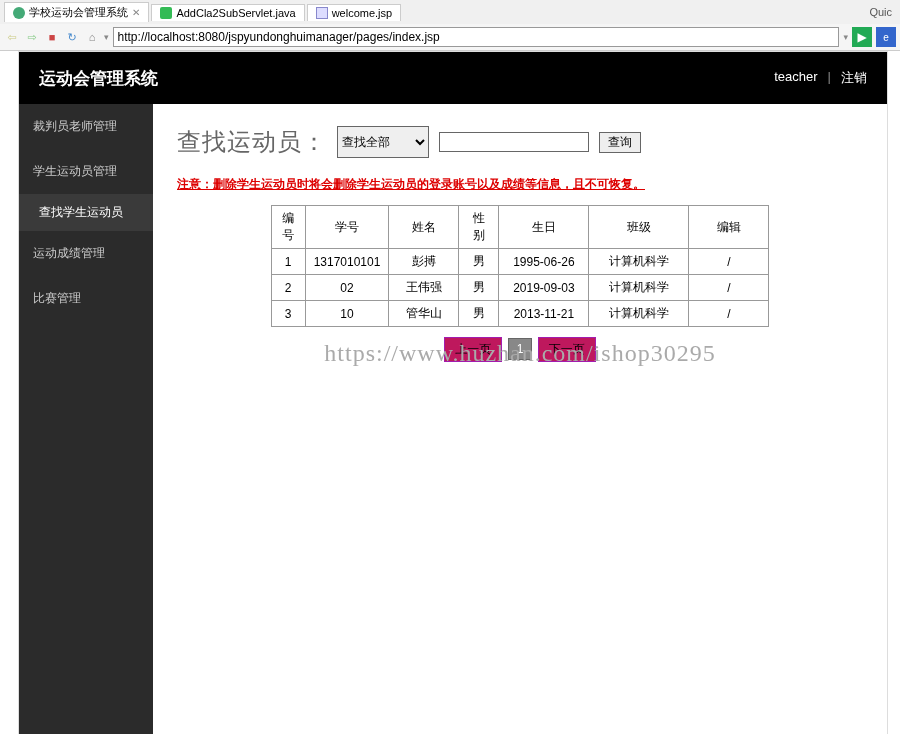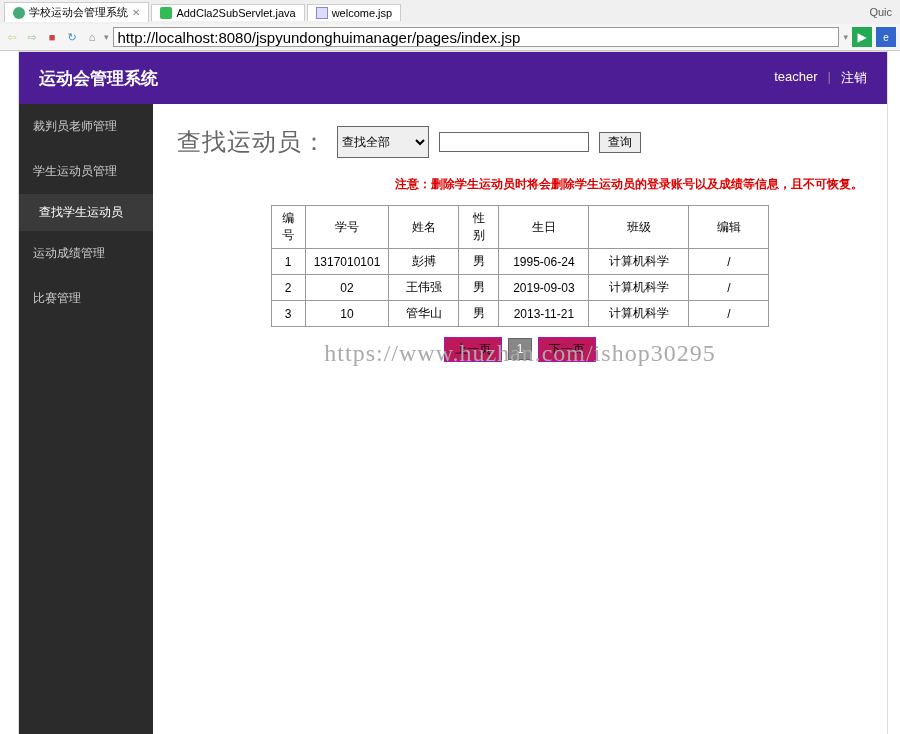--- a/index.html
+++ b/index.html
@@ -16,45 +16,45 @@
     .tab-close { color: #888; font-size: 10px; }
     .right-label { margin-left: auto; font-size: 11px; color: #555; padding-right: 4px;}
     
     .nav-bar { display: flex; align-items: center; height: 26px; padding: 2px 4px; gap: 4px; background: #f5f5f5; }
     .nav-btn { width: 16px; height: 16px; display: inline-flex; align-items: center; justify-content: center; font-size: 11px; }
     .nav-arrow-back { color: #cc8; }
     .nav-arrow-fwd { color: #8c8; }
     .nav-stop { color: #c44; }
     .nav-refresh { color: #48c; }
     .nav-home { color: #888; }
-    .url-input { flex: 1; height: 20px; border: 1px solid #999; padding: 0 4px; font-size: 15px; }
+    .url-input { flex: 1; height: 20px; border: 1px solid #999; padding: 0 4px; font-size: 12px; }
     .go-btn { width: 20px; height: 20px; background: #2a5; color: #fff; display: inline-flex; align-items: center; justify-content: center; font-size: 12px; }
     .ie-btn { width: 20px; height: 20px; background: #36c; display: inline-flex; align-items: center; justify-content: center; color: #fff; font-size: 10px;}
     
     .app-shell { width: 870px; margin-left: 18px; border: 1px solid #ddd; }
     
-    .header { background: #4c1d95; color: #fff; display: flex; align-items: center; height: 52px; padding: 0 20px; }
+    .header { background: #000000; color: #fff; display: flex; align-items: center; height: 52px; padding: 0 20px; }
     .header-title { font-size: 17px; font-weight: bold; }
     .header-right { margin-left: auto; display: flex; align-items: flex-start; gap: 10px; font-size: 13px; }
     .header-divider { color: #888; }
     .header-link { color: #fff; cursor: pointer; }
     
     .body-wrap { display: flex; min-height: 650px; }
     .sidebar { width: 134px; background: #2b2b2b; color: #ccc; flex-shrink: 0; }
     .side-item { padding: 14px 14px; font-size: 12px; cursor: pointer; }
     .side-sub { padding: 10px 14px 10px 20px; font-size: 12px; background: #3a3a3a; color: #fff; cursor: pointer; }
     
     .main { flex: 1; background: #fff; padding: 16px 24px; position: relative;}
     .search-row { display: flex; align-items: center; gap: 10px; margin-bottom: 18px; margin-top: 6px;}
     .search-title { font-size: 24px; color: #666; font-family: SimSun, serif; letter-spacing: 1px;}
     .search-select { width: 92px; height: 32px; font-size: 12px; border: 1px solid #666;}
     .search-input { width: 150px; height: 20px; border: 1px solid #666; }
     .search-btn { padding: 1px 8px; font-size: 12px; border: 1px solid #666; background: #eee; cursor: pointer; }
     
-    .notice { text-align: right; color: #d00; font-size: 12px; margin-bottom: 12px; font-weight: bold;}
+    .notice { text-align: left; color: #d00; font-size: 12px; margin-bottom: 12px; font-weight: bold; text-decoration: underline;}
     
     .tbl { border-collapse: collapse; margin: 0 auto; }
     .tbl th, .tbl td { border: 1px solid #999; padding: 4px 8px; text-align: center; font-size: 12px; font-weight: normal; }
     .tbl th { background: #fff; }
     .col-id { width: 34px; }
     .col-no { width: 70px; }
     .col-name { width: 70px; }
     .col-gender { width: 40px; }
     .col-birth { width: 90px; }
     .col-class { width: 100px; }
@@ -142,21 +142,21 @@
             <th class="col-class">班级</th>
             <th class="col-edit">编辑</th>
           </tr>
         </thead>
         <tbody id="tbody">
             <tr>
               <td class="col-id">1</td>
               <td class="col-no">1317010101</td>
               <td class="col-name">彭搏</td>
               <td class="col-gender">男</td>
-              <td class="col-birth">1995-06-24</td>
+              <td class="col-birth">1995-06-26</td>
               <td class="col-class">计算机科学</td>
               <td class="col-edit">/</td>
             </tr>
             <tr>
               <td class="col-id">2</td>
               <td class="col-no">02</td>
               <td class="col-name">王伟强</td>
               <td class="col-gender">男</td>
               <td class="col-birth">2019-09-03</td>
               <td class="col-class">计算机科学</td>

